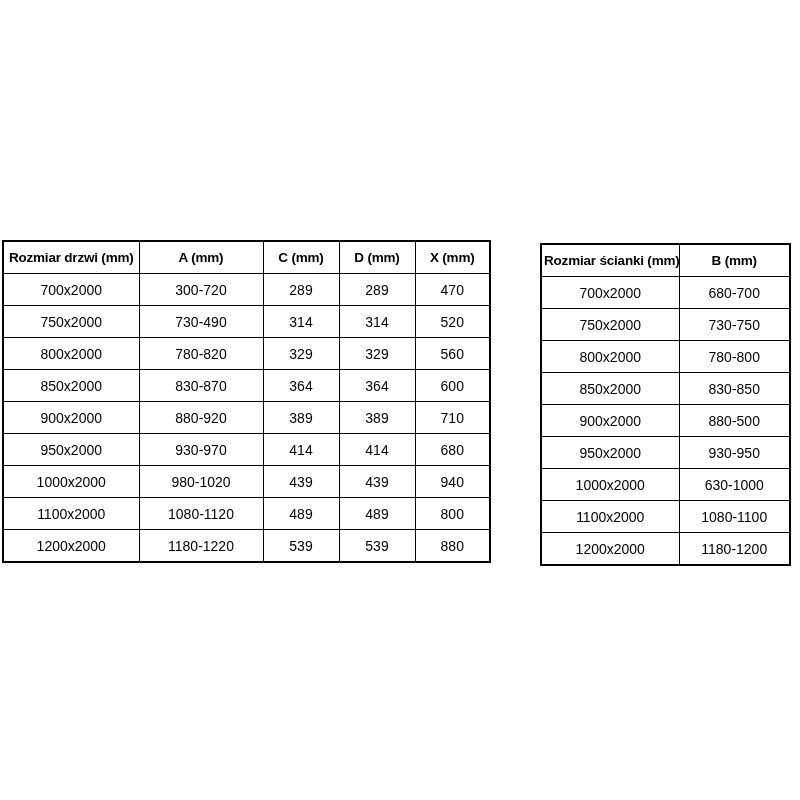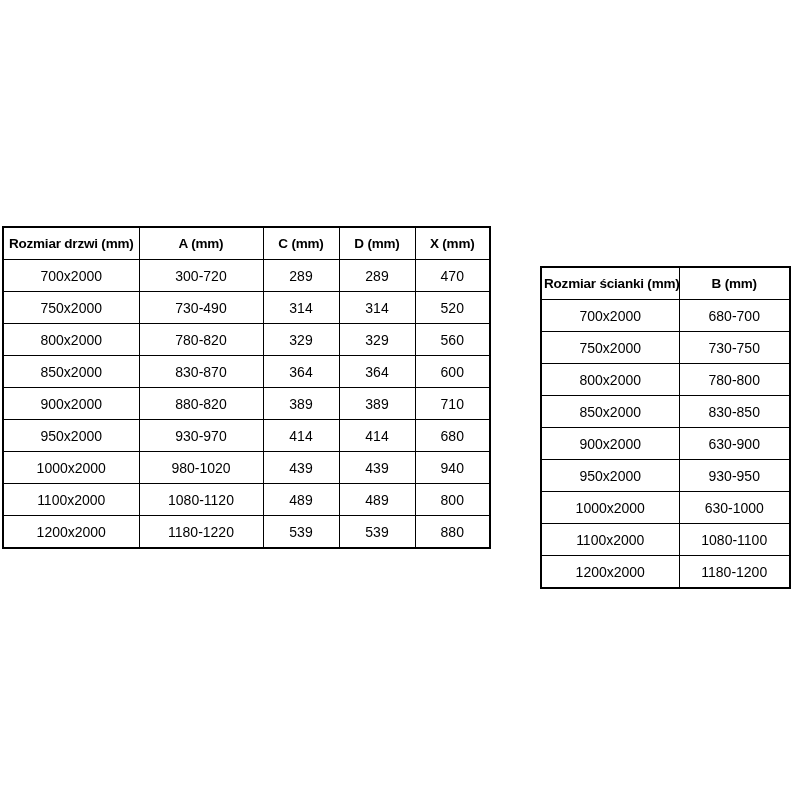--- a/index.html
+++ b/index.html
@@ -35,28 +35,27 @@
     font-weight: normal;
     color: #000000;
   }
   table.spec th {
     font-weight: bold;
     font-size: 13.5px;
     letter-spacing: -0.2px;
   }
   #door-table {
     left: 2px;
-    top: 226px;
+    top: 240px;
     width: 487px;
   }
   #wall-table {
     left: 540px;
     top: 243px;
     width: 249px;
-    margin-top: 23px;
   }
 </style>
 </head>
 <body>
 
 <div class="canvas">
 
   <table class="spec" id="door-table">
     <colgroup>
       <col style="width:136px">
@@ -98,21 +97,21 @@
       </tr>
       <tr>
         <td>850x2000</td>
         <td>830-870</td>
         <td>364</td>
         <td>364</td>
         <td>600</td>
       </tr>
       <tr>
         <td>900x2000</td>
-        <td>880-820</td>
+        <td>880-920</td>
         <td>389</td>
         <td>389</td>
         <td>710</td>
       </tr>
       <tr>
         <td>950x2000</td>
         <td>930-970</td>
         <td>414</td>
         <td>414</td>
         <td>680</td>
@@ -164,21 +163,21 @@
       <tr>
         <td>800x2000</td>
         <td>780-800</td>
       </tr>
       <tr>
         <td>850x2000</td>
         <td>830-850</td>
       </tr>
       <tr>
         <td>900x2000</td>
-        <td>630-900</td>
+        <td>880-500</td>
       </tr>
       <tr>
         <td>950x2000</td>
         <td>930-950</td>
       </tr>
       <tr>
         <td>1000x2000</td>
         <td>630-1000</td>
       </tr>
       <tr>

